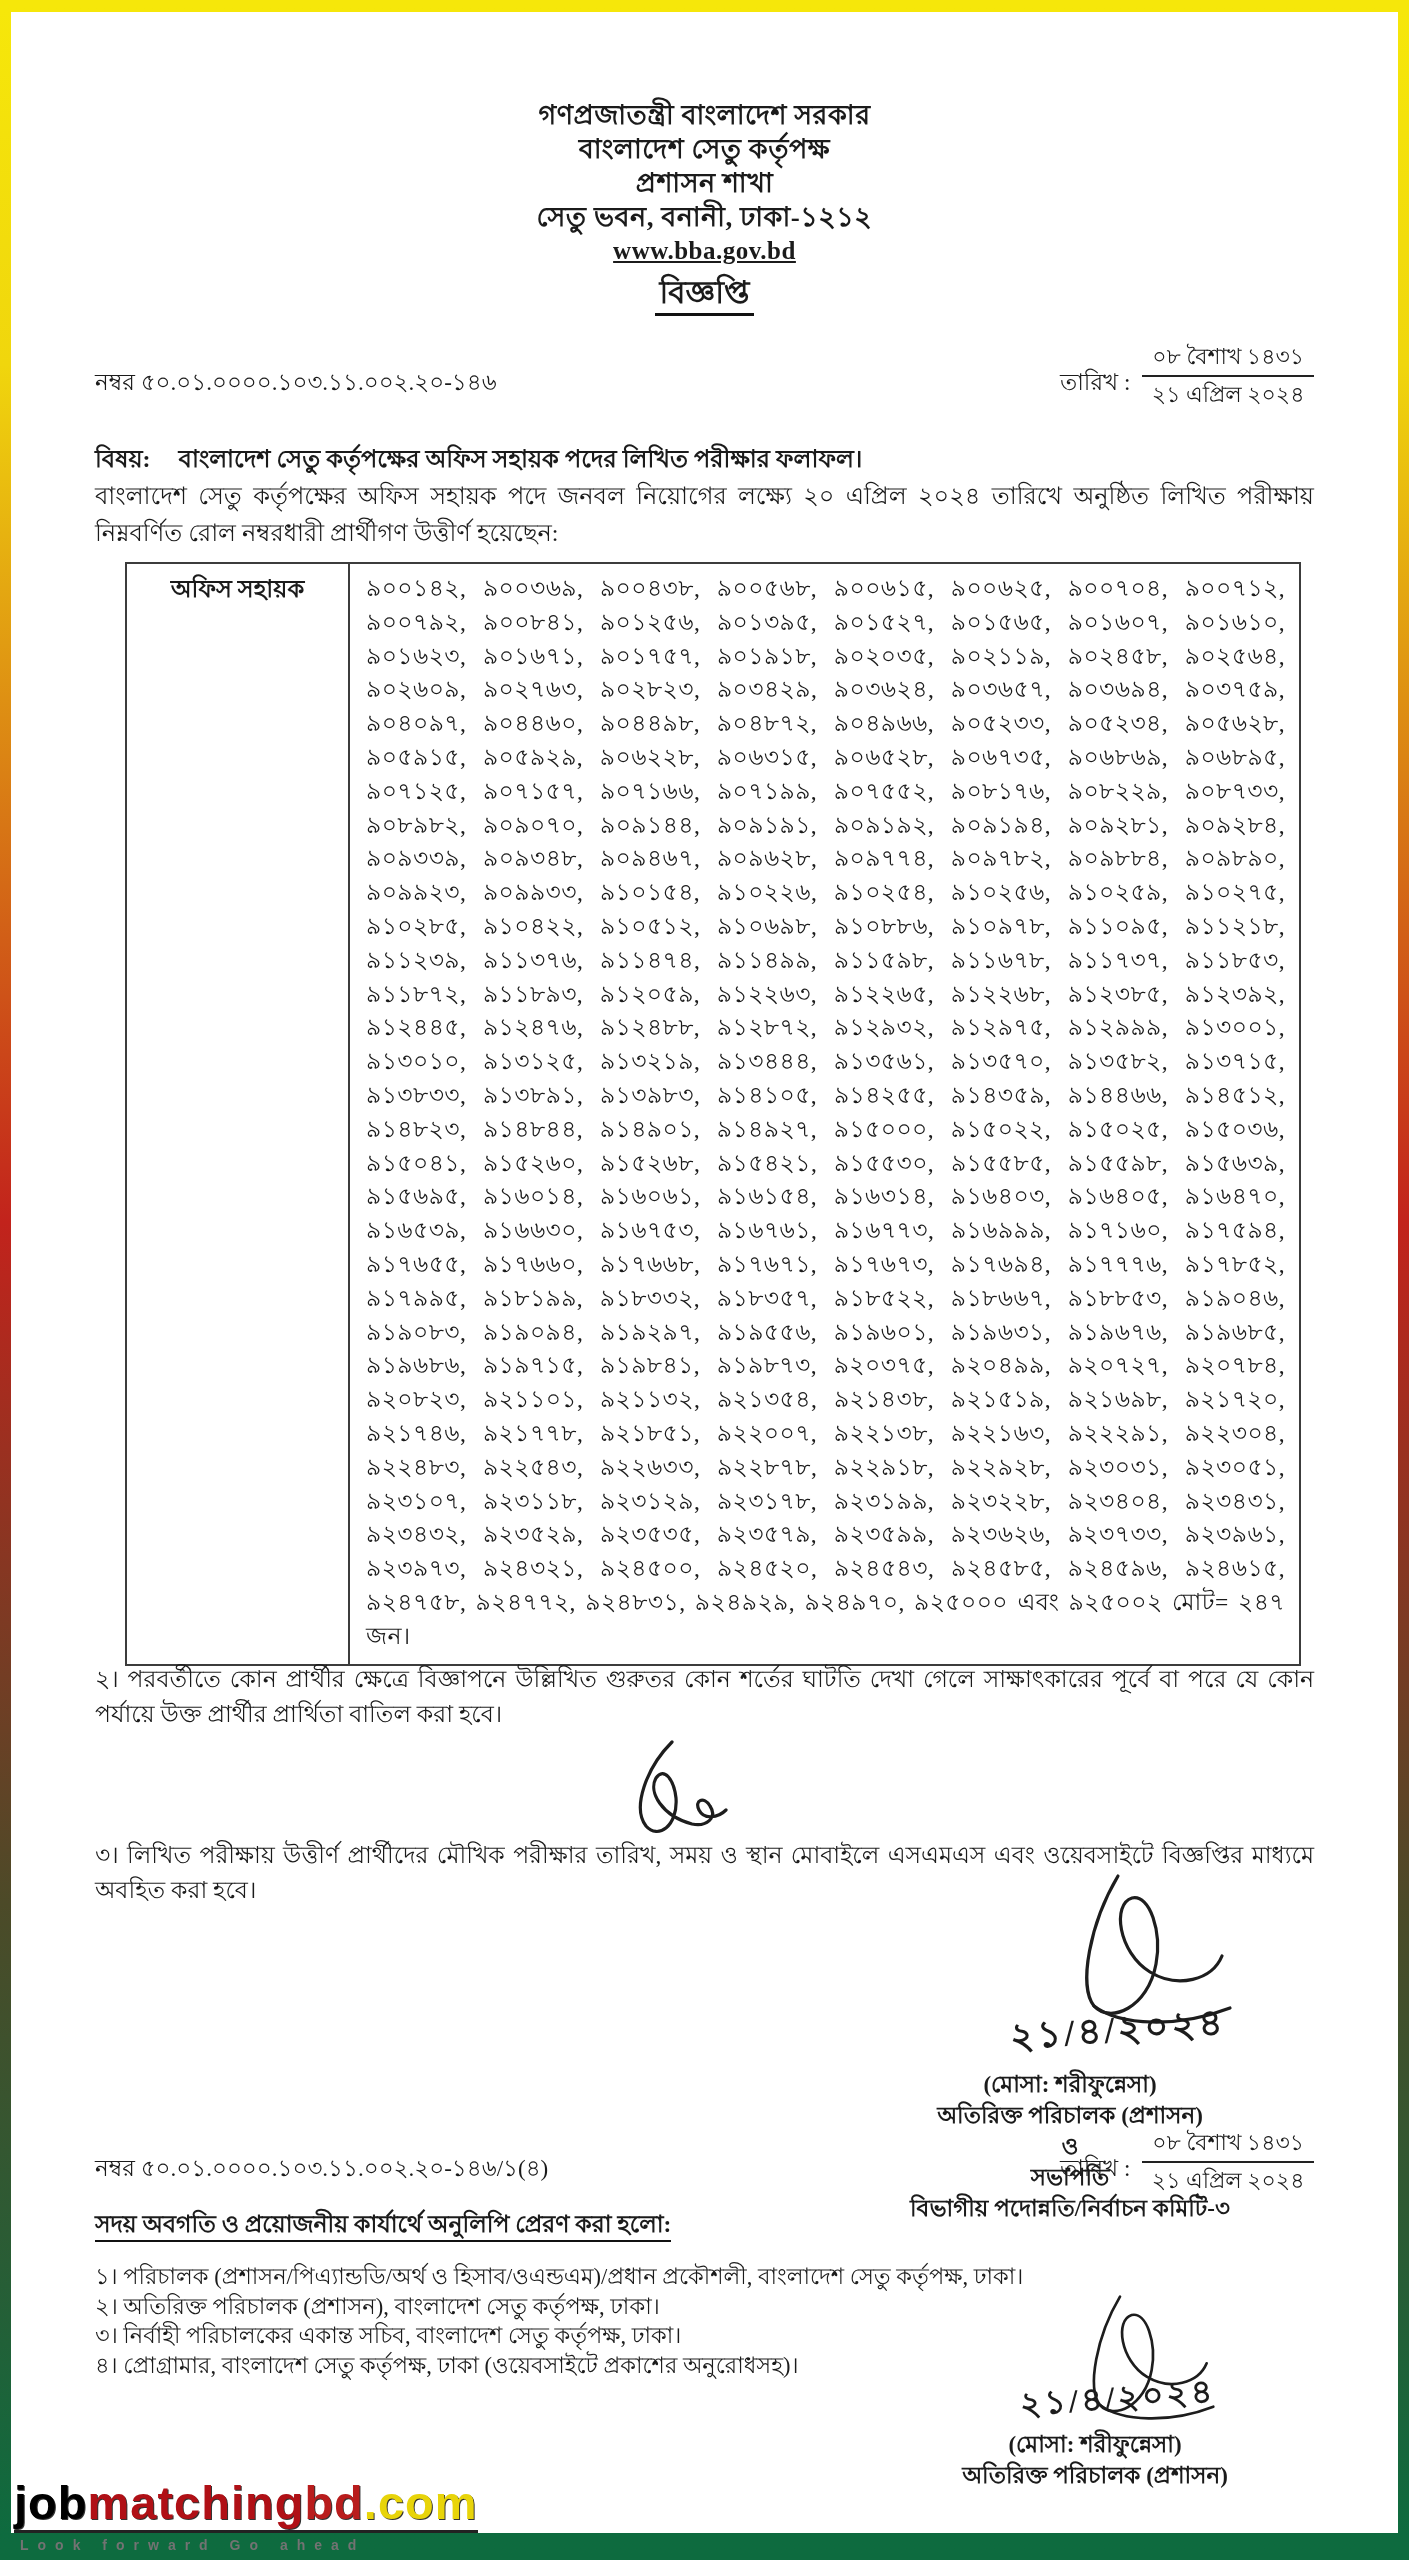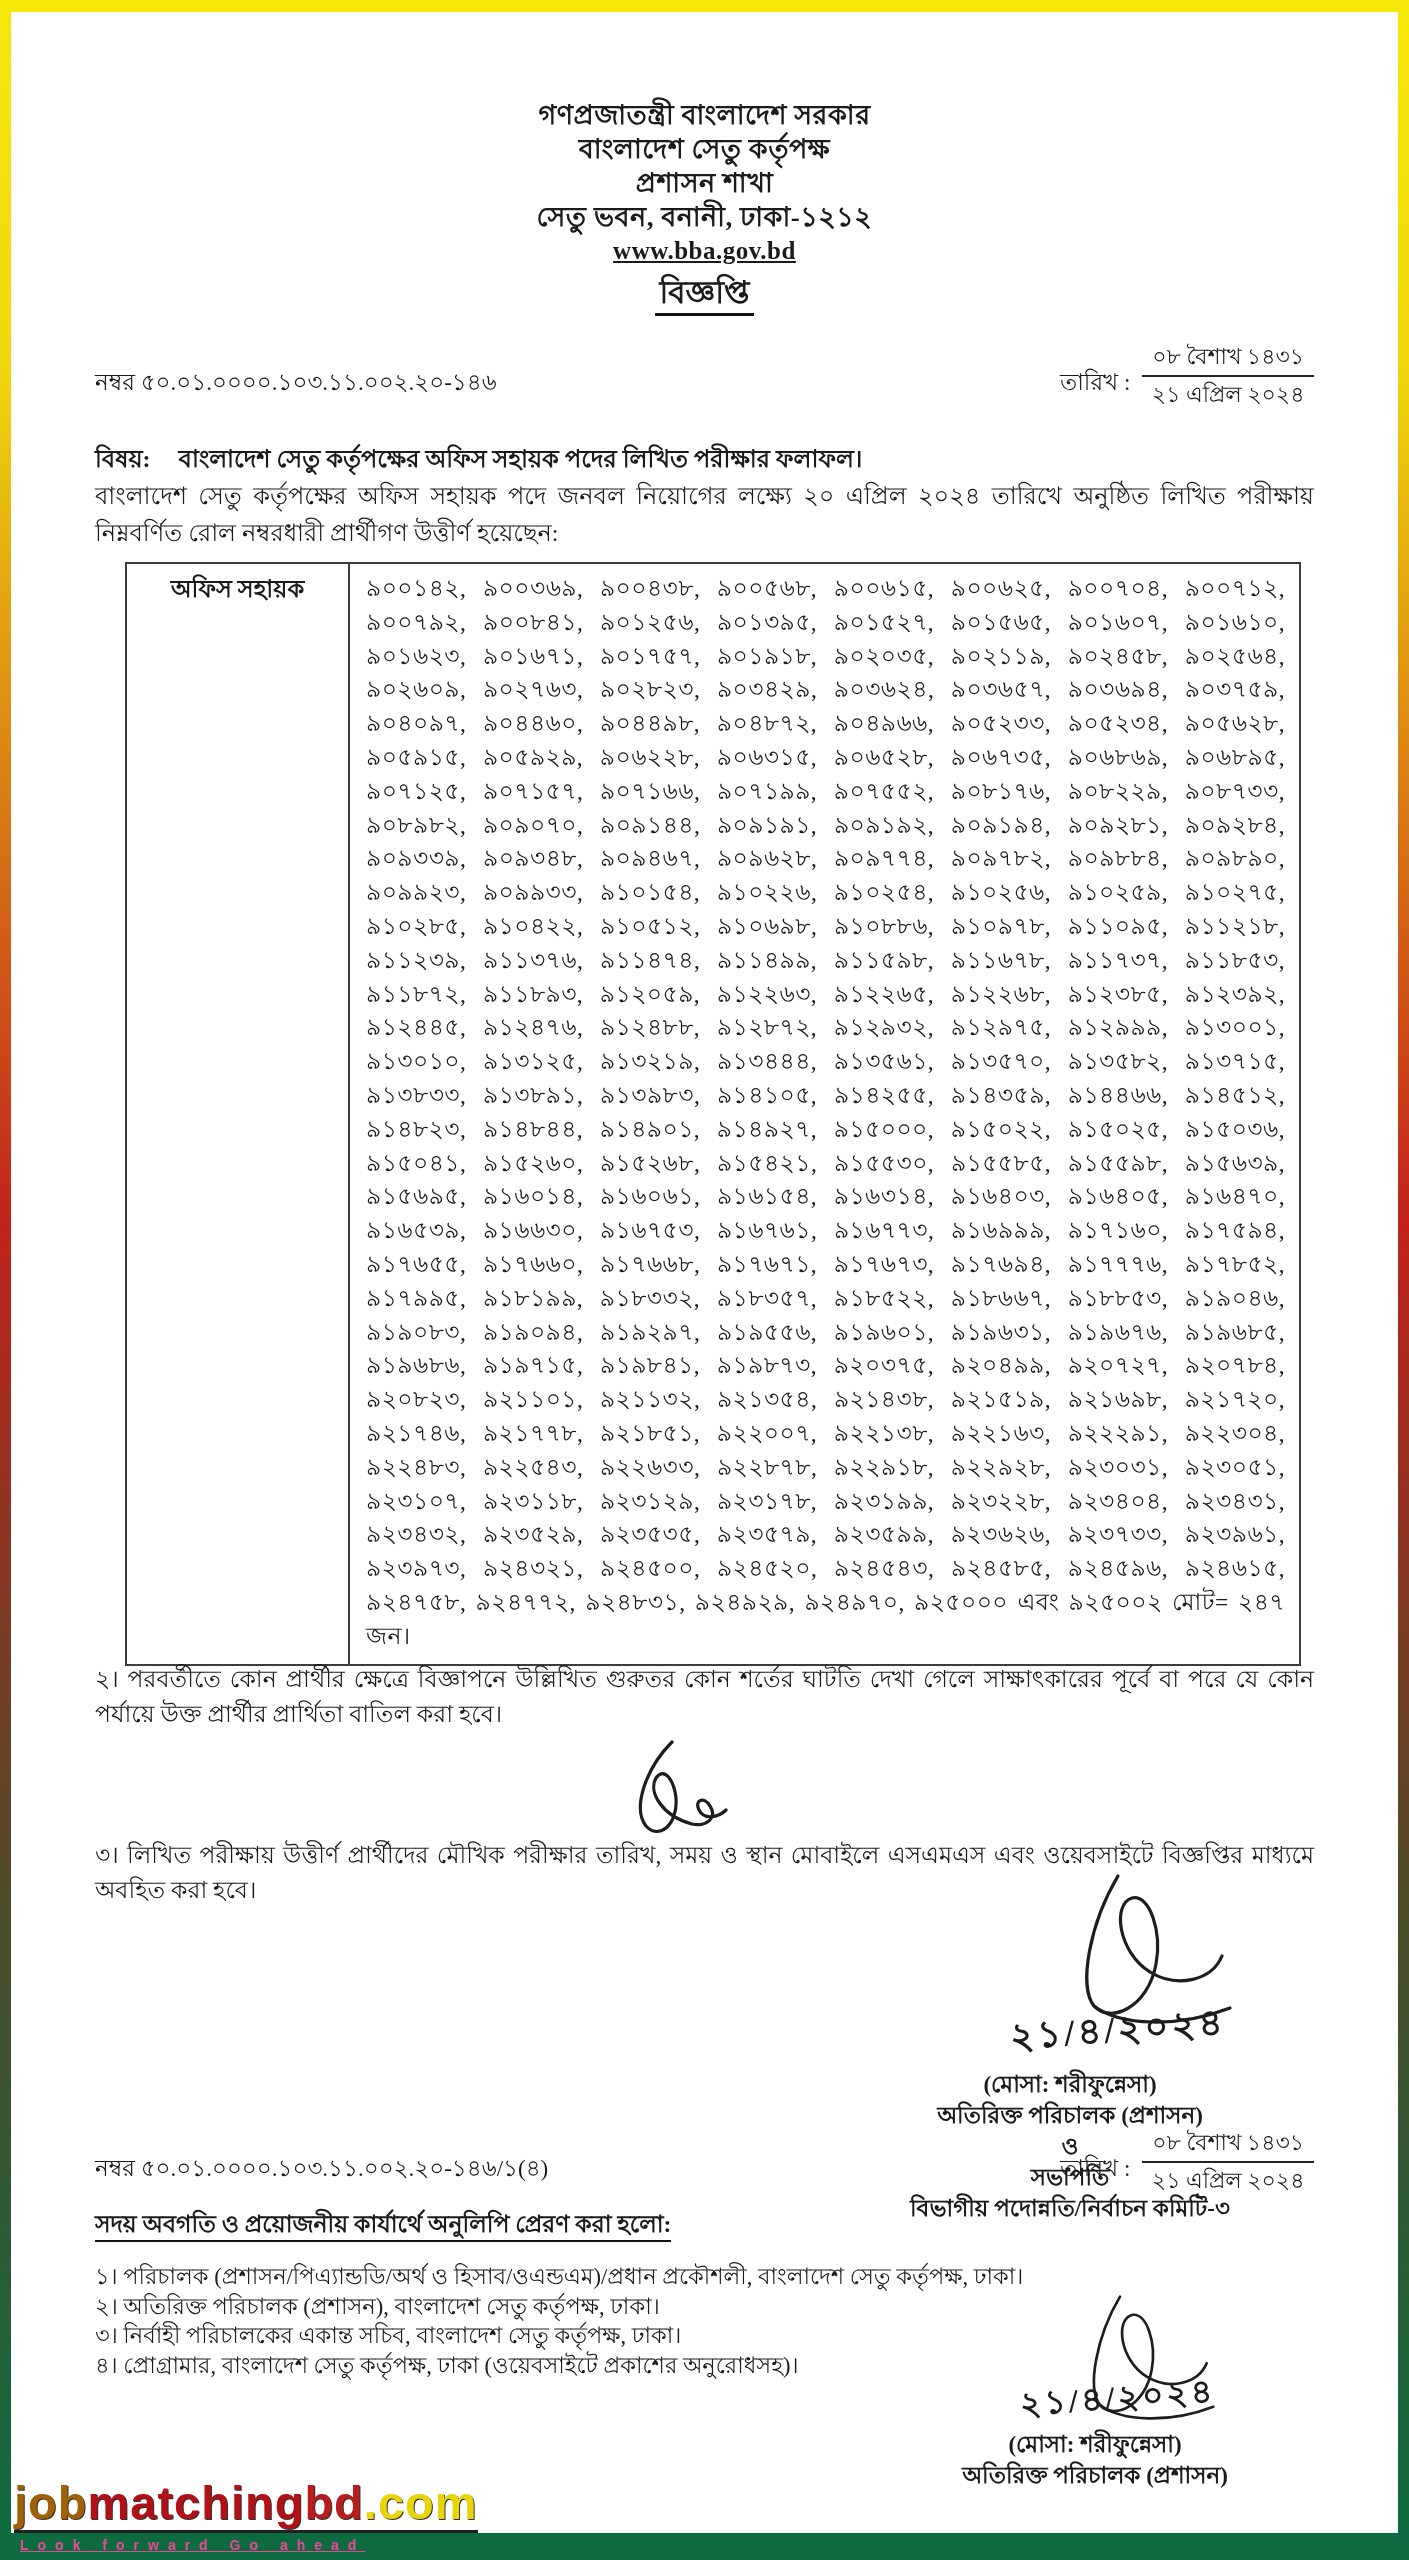--- a/index.html
+++ b/index.html
@@ -58,21 +58,21 @@
   .sigblock2 svg{position:absolute;left:150px;top:-10px;}
   .sigblock2 .hand-date{left:140px;top:72px;font-size:33px;}
   
   .dist-head{top:2206px;}
   .dist-head span{font-size:23.5px;font-weight:bold;border-bottom:2px solid #111;padding-bottom:3px;}
   .dist-list{top:2262px;}
   .dist-item{font-size:22.5px;line-height:29.5px;}
   
   .logo{position:absolute;left:14px;top:2478px;z-index:6;}
   .wordmark{font-family:"Liberation Sans","DejaVu Sans",sans-serif;font-weight:bold;font-size:47px;letter-spacing:1px;line-height:50px;border-bottom:3px solid #222;padding-bottom:2px;text-shadow:1px 1px 0 #333;}
-  .tagline{font-family:"Liberation Sans",sans-serif;font-size:14px;letter-spacing:9px;color:#ec4899;margin-top:4px;padding-left:6px;font-weight:bold;text-decoration:underline;}
+  .tagline{font-family:"Liberation Sans",sans-serif;font-size:14px;letter-spacing:9px;color:#737373;margin-top:4px;padding-left:6px;font-weight:bold;}
   .sig-path{fill:none;stroke:#1d1d1d;stroke-width:3.2;stroke-linecap:round;}
 </style>
 </head>
 <body>
 
 <div class="page">
   <div class="frame"></div>
 
   <div class="sec hdr">
     <div>গণপ্রজাতন্ত্রী বাংলাদেশ সরকার</div>
@@ -201,17 +201,17 @@
         <path class="sig-path" d="M74 138 C100 158, 158 160, 210 140"></path>
       </svg>
       <div class="hand-date">২১/৪/২০২৪</div>
     </div>
     <div class="sgn-name">(মোসা: শরীফুন্নেসা)</div>
     <div class="sgn-line">অতিরিক্ত পরিচালক (প্রশাসন)</div>
   </div>
 
   <div class="logo">
     <div class="wordmark">
-      <span style="color: #a16207;">job</span><span style="color: rgb(176, 16, 22);">matching</span><span style="color: #b91c1c;">bd</span><span style="color: rgb(232, 212, 10);">.com</span>
+      <span style="color: #000000;">job</span><span style="color: rgb(176, 16, 22);">matching</span><span style="color: #b91c1c;">bd</span><span style="color: rgb(232, 212, 10);">.com</span>
     </div>
     <div class="tagline">Look forward Go ahead</div>
   </div>
 </div>
 
 </body></html>

